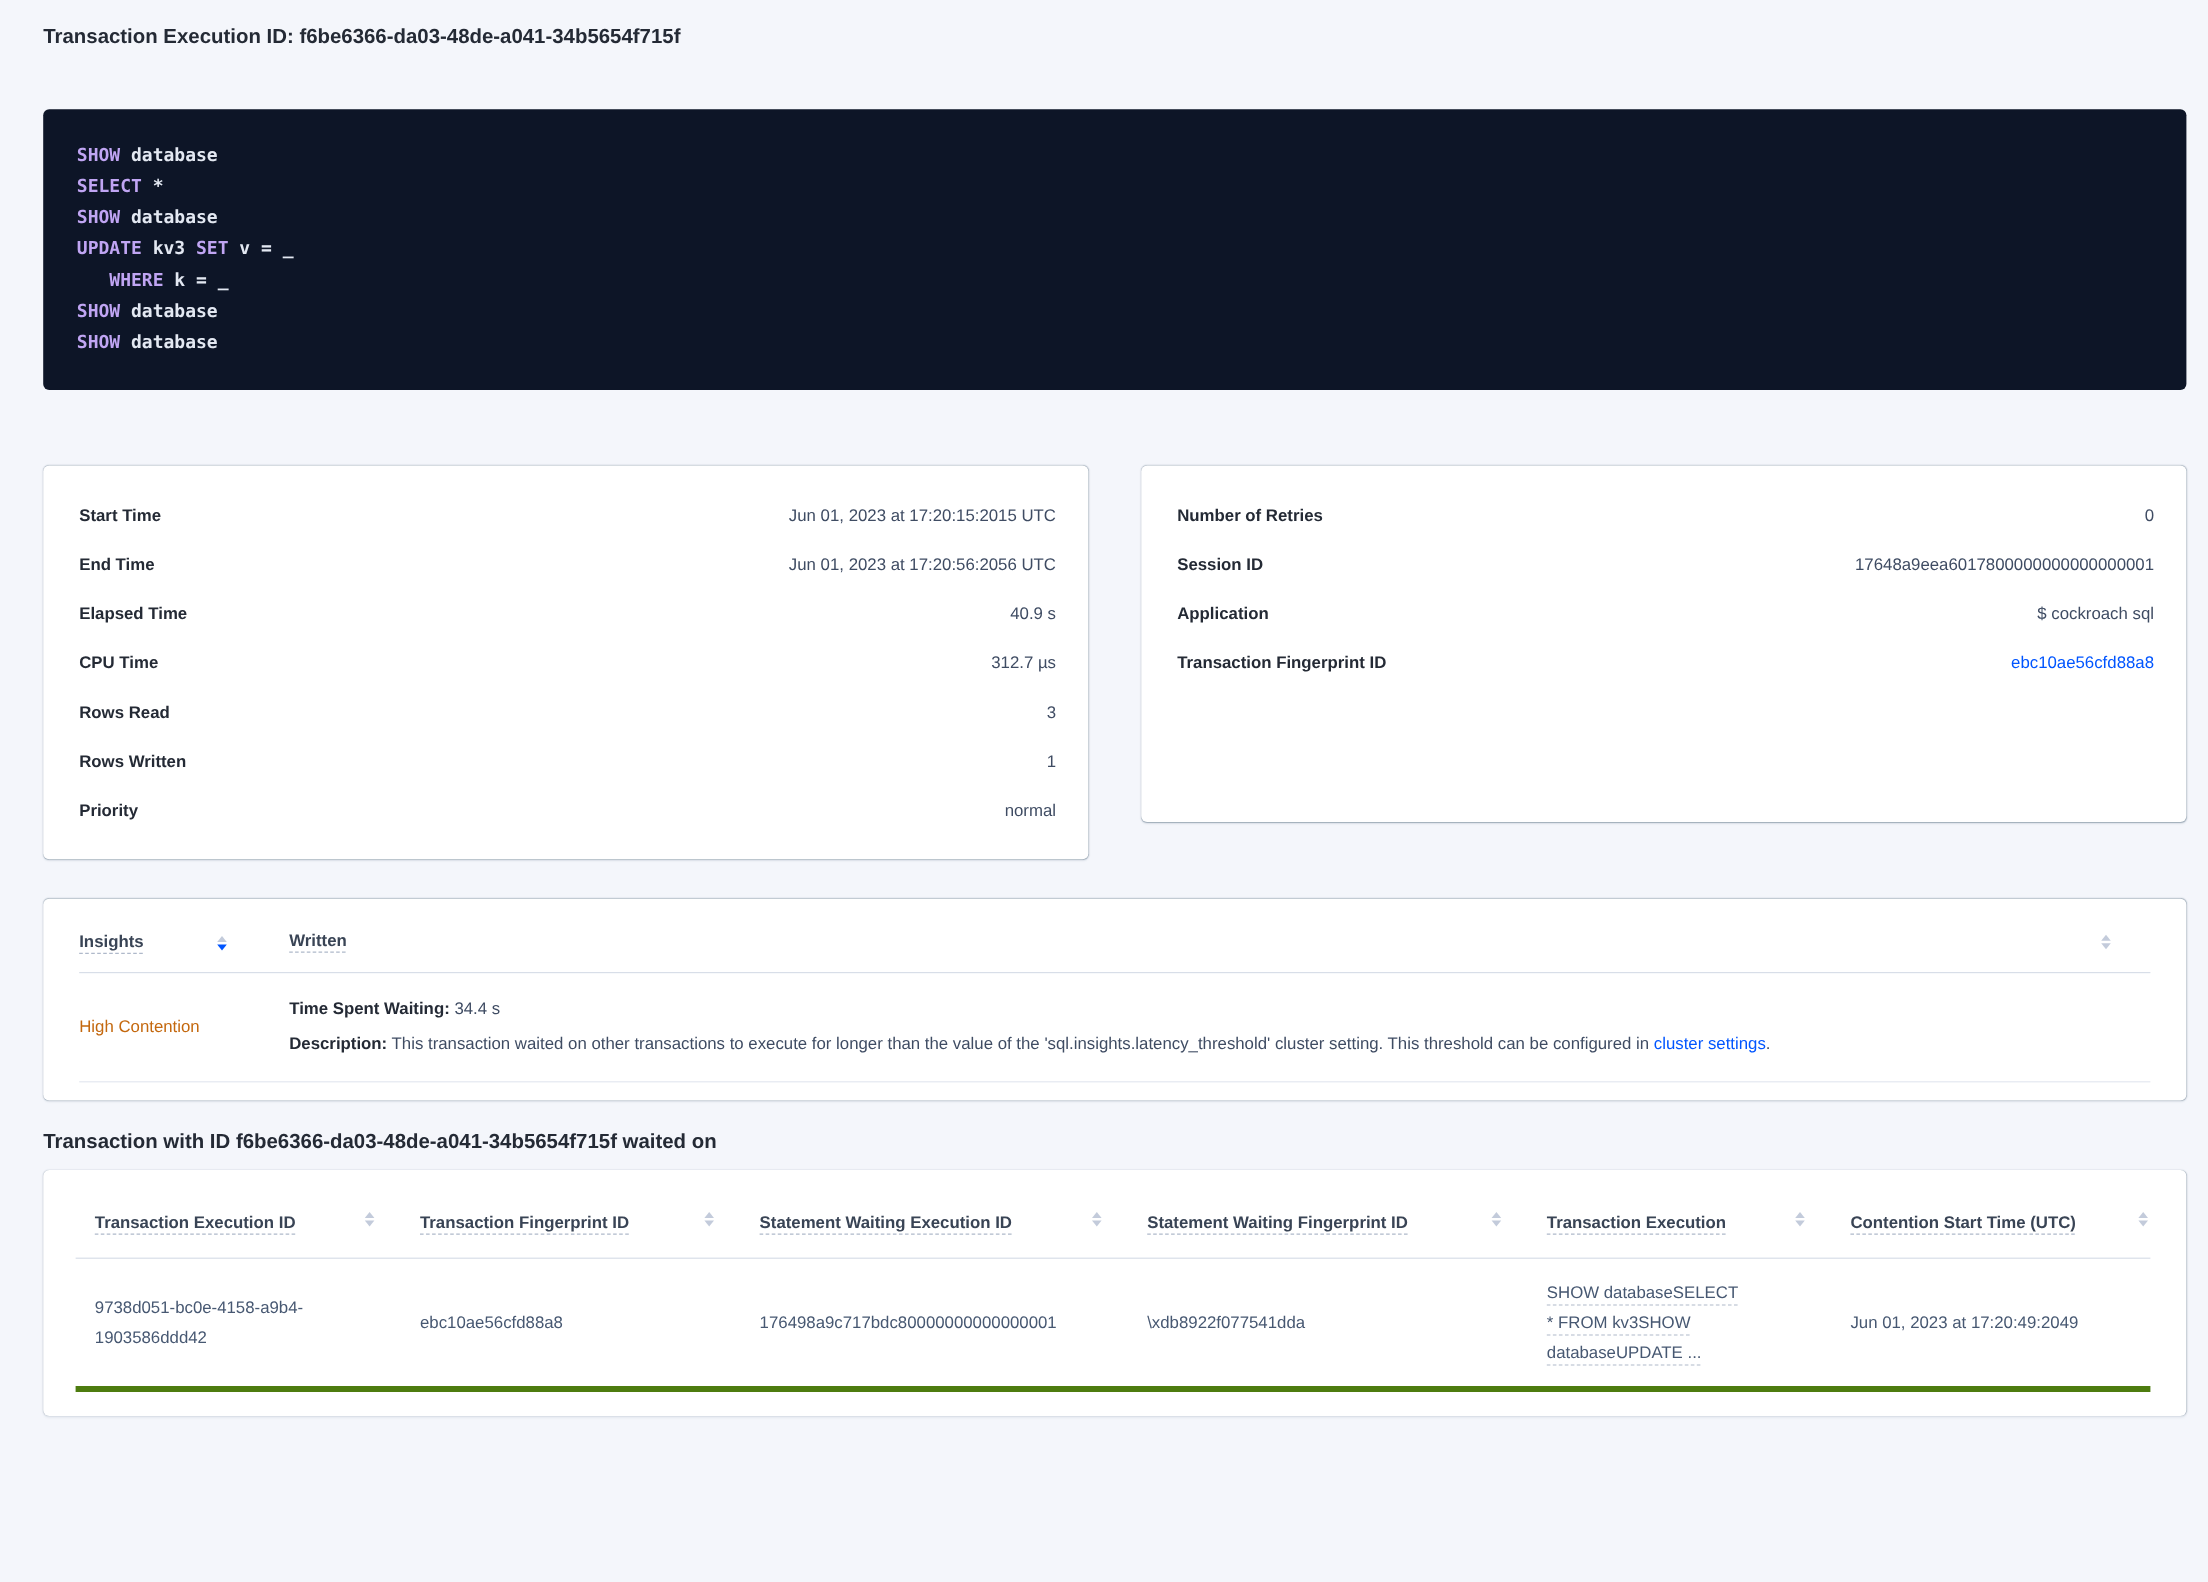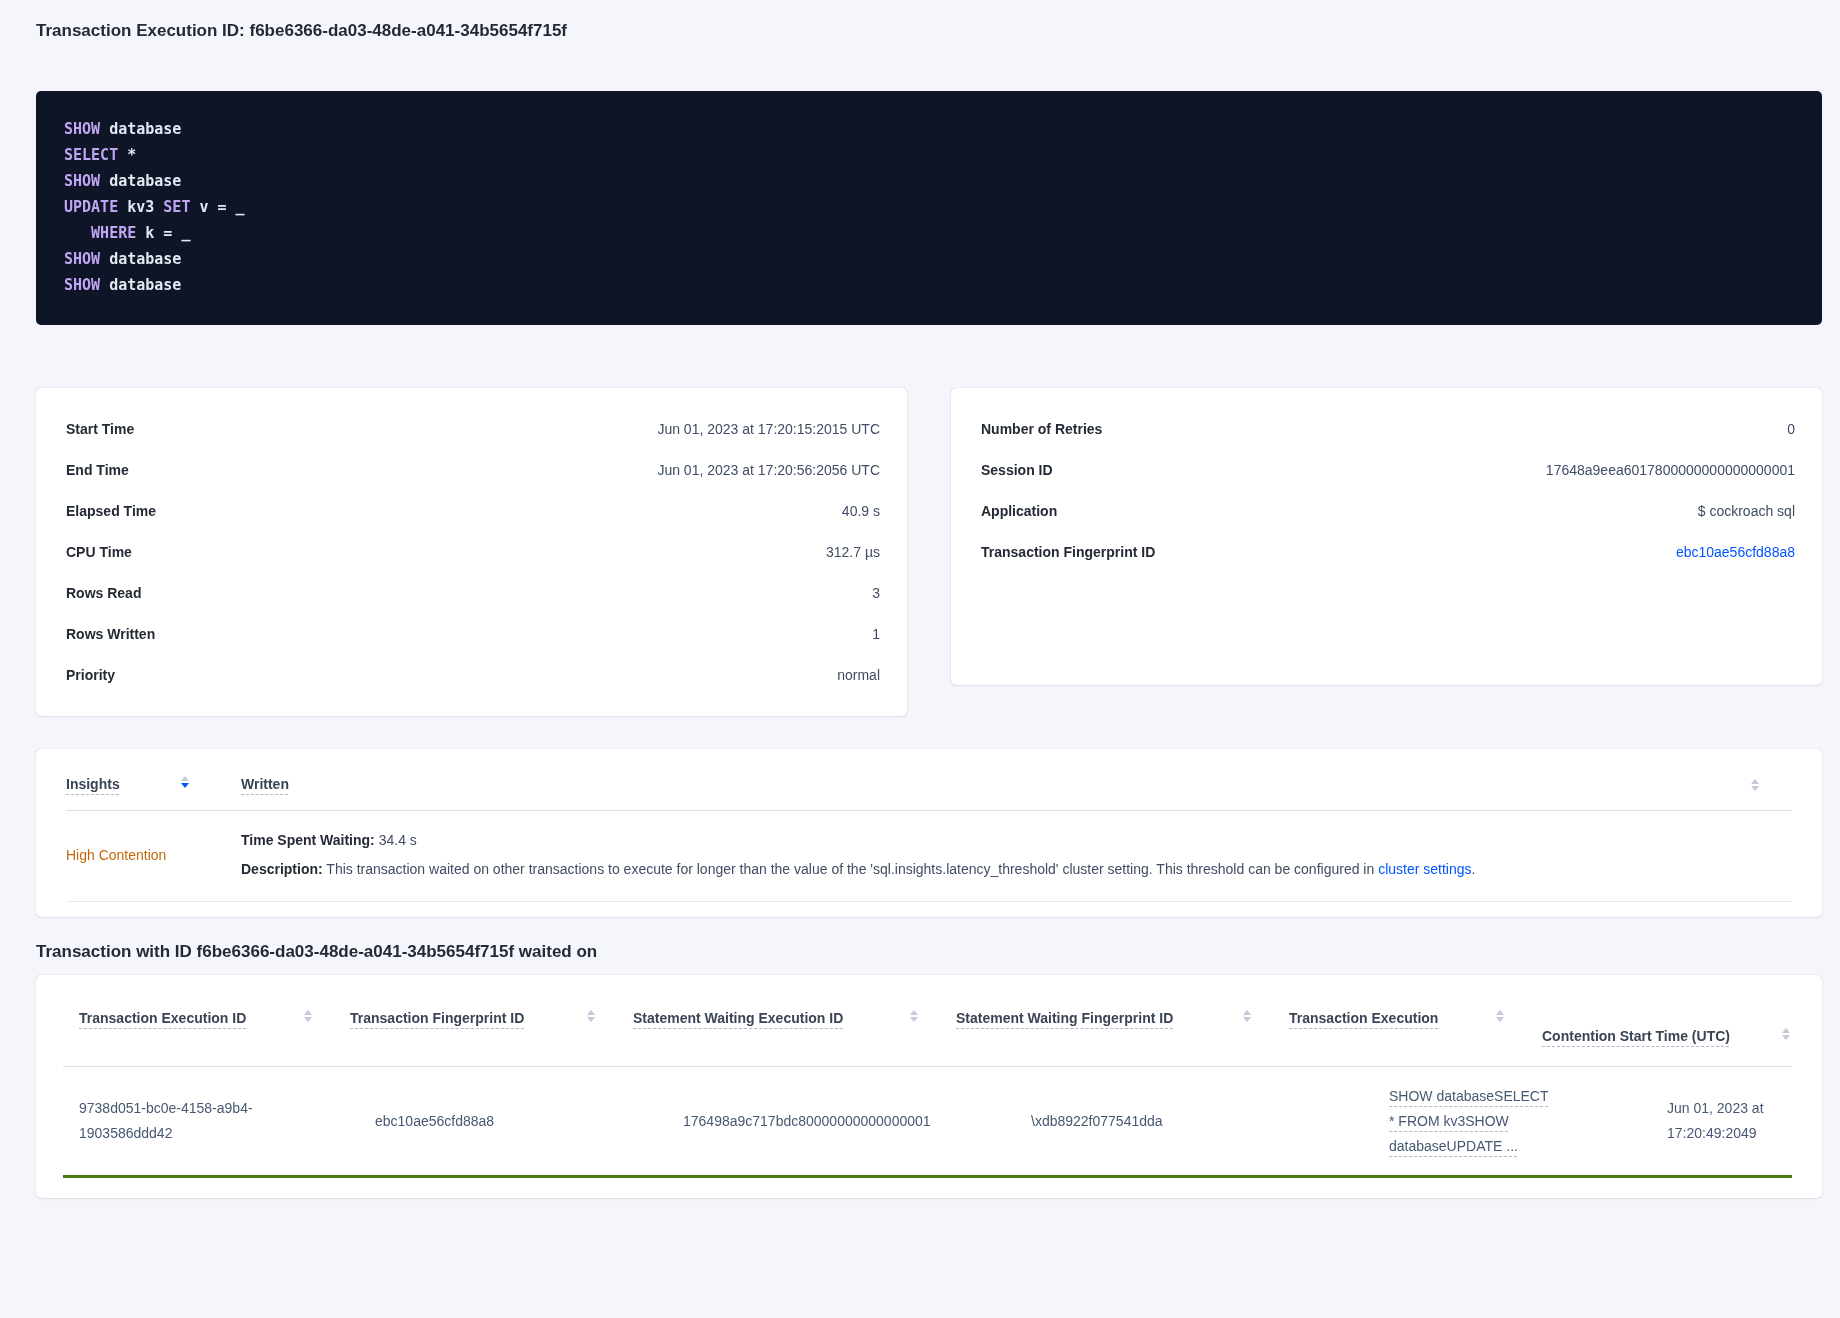--- a/index.html
+++ b/index.html
@@ -38,37 +38,37 @@
               text-decoration: underline dashed #AFB9CA; text-underline-offset: 5px; text-decoration-thickness: 1px; }
   .arrows { display: inline-flex; flex-direction: column; gap: 2px; cursor: pointer; }
   .tri { width: 0; height: 0; border-left: 4px solid transparent; border-right: 4px solid transparent; }
   .tri.up { border-bottom: 5px solid #C3CBDB; }
   .tri.down { border-top: 5px solid #C3CBDB; }
   .tri.down.active { border-top-color: var(--accent, #0055FF); }
 
   
   .insights-card { margin-top: 33px; position: relative; padding: 0 30px 15px; }
   .ins-header { display: grid; grid-template-columns: 175px 1fr; padding: 26px 0 17px; border-bottom: 1px solid #D8DEE8; align-items: center; }
-  .ins-col1 { display: flex; justify-content: space-between; align-items: flex-start; padding-right: 52px; }
+  .ins-col1 { display: flex; justify-content: space-between; align-items: flex-end; padding-right: 52px; }
   .ins-right-arrows { position: absolute; right: 63px; top: 30px; }
   .ins-row { display: grid; grid-template-columns: 175px 1fr; padding: 21px 0 23px; border-bottom: 1px solid #E4E8F0; }
   .insight-badge { align-self: center; font-size: 14px; color: var(--insight-warning, #C4680E); }
   .ins-line { font-size: 14px; color: #3F4C63; line-height: 17px; }
   .ins-line b { color: var(--heading-text, #242A35); }
   .ins-line + .ins-line { margin-top: 12px; }
   .text-link { color: var(--link, #0055FF); cursor: pointer; }
 
   
   .waited-title { margin-top: 25px; font-size: 17px; font-weight: 700; color: var(--heading-text, #242A35); }
   .table-card { margin-top: 13px; padding: 0 30px 20px 27px; }
   .tgrid { display: grid; grid-template-columns: 271px 283px 323px 333px 253px 1fr; }
   .thead { padding: 35px 0 22px; border-bottom: 1px solid #D8DEE8; }
   .th { display: flex; align-items: flex-start; justify-content: space-between; padding: 0 22px 0 16px; }
-  .th:last-child { padding-right: 2px; margin-top: 18px; }
-  .trow { border-bottom: 3px solid #4d7c0f; min-height: 111px; align-items: center; gap: 25px; }
+  .th:last-child { padding-right: 2px; }
+  .trow { border-bottom: 5px solid #4d7c0f; min-height: 111px; align-items: center; }
   .td { font-size: 14px; color: #475872; line-height: 25px; padding: 0 20px 0 16px; }
   .exec-snippet { display: inline-block; max-width: 165px; color: #475872; cursor: pointer;
                   text-decoration: underline dashed #AFB9CA; text-underline-offset: 5px; text-decoration-thickness: 1px; }
 </style>
 </head>
 <body>
 
 <div class="page">
 
   <div class="page-title">Transaction Execution ID: f6be6366-da03-48de-a041-34b5654f715f</div>

